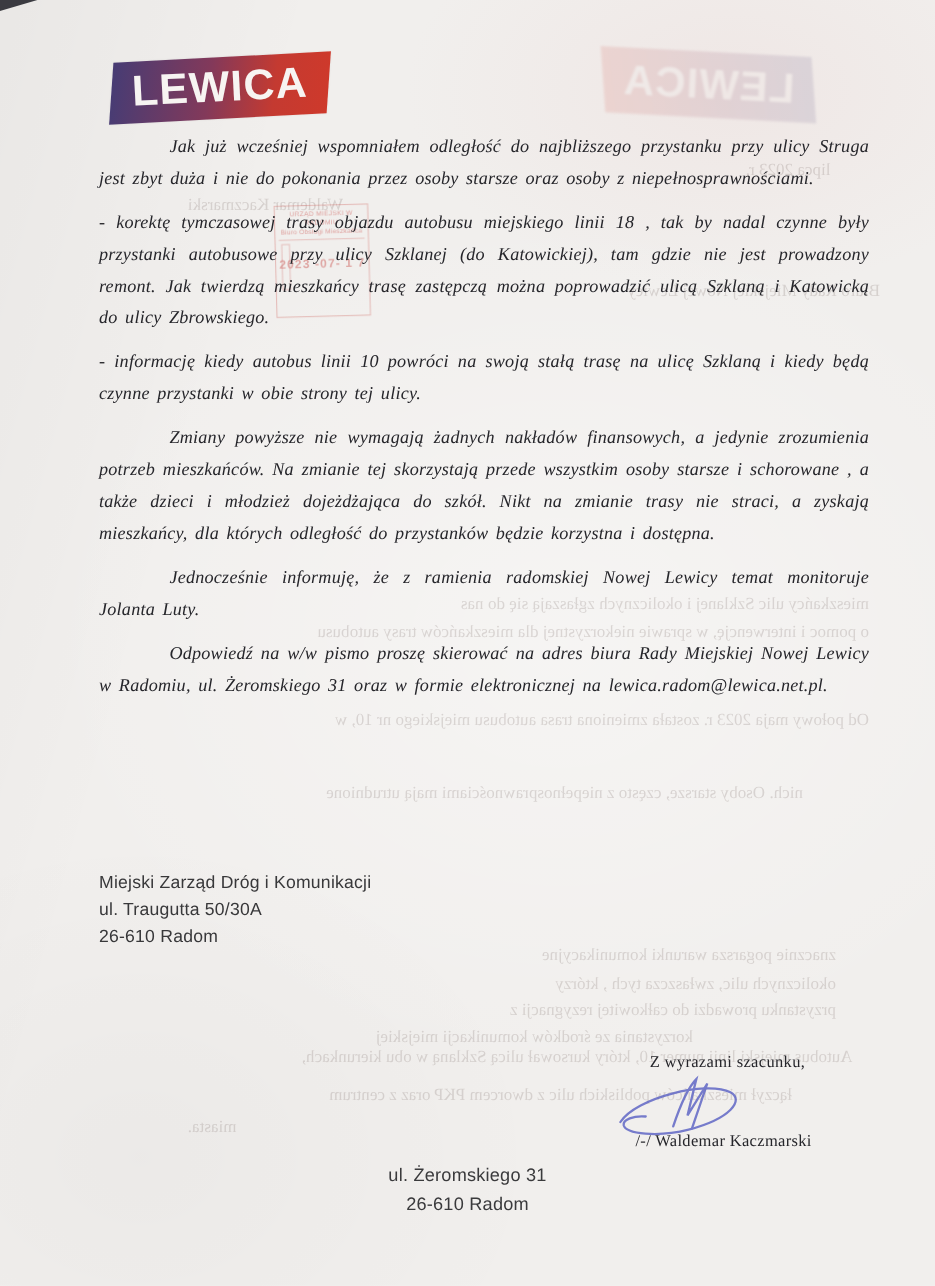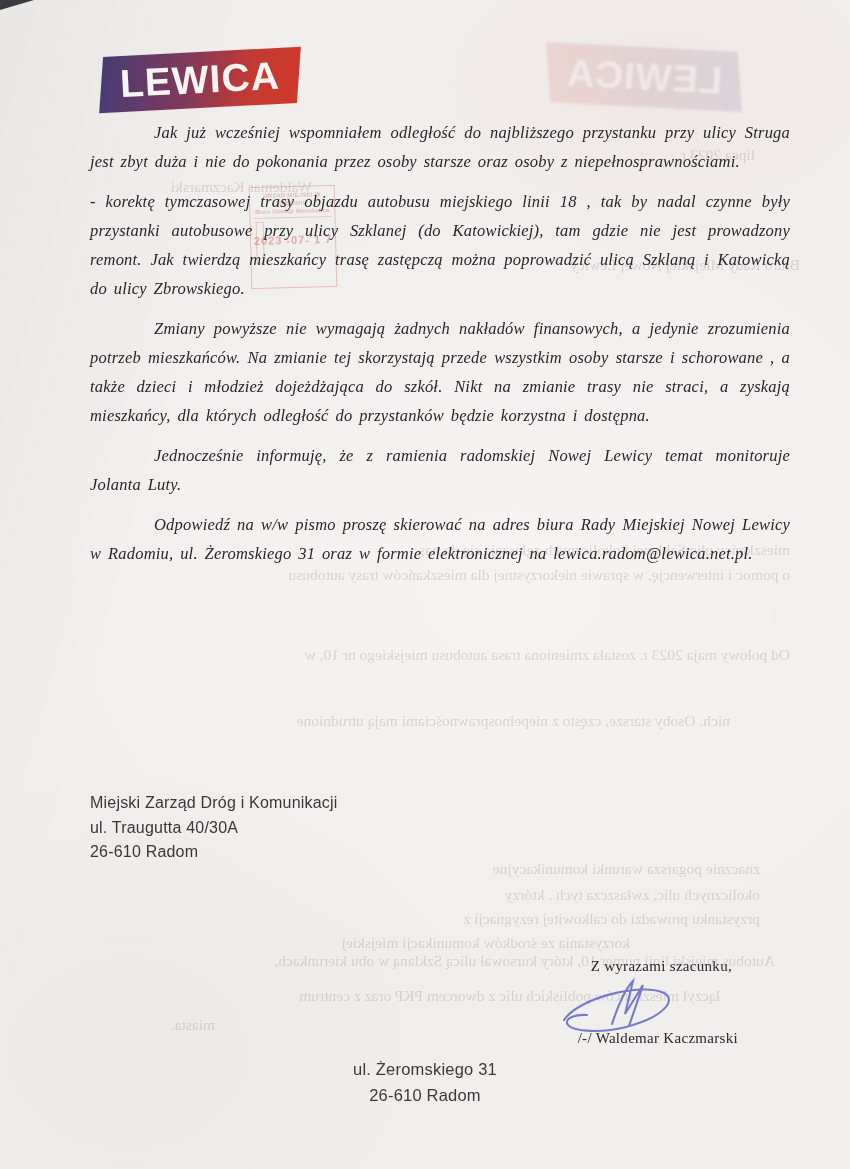--- a/index.html
+++ b/index.html
@@ -130,28 +130,29 @@
   <div class="stamp">
     <div class="s1">URZĄD MIEJSKI W RADOMIU</div>
     <div class="s2">Biuro Obsługi Mieszkańca</div>
     <div class="sdate">2023 -07- 1 7</div>
     <div class="sbar"></div>
   </div>
 
   <div class="body-text">
     <p class="indent">Jak już wcześniej wspomniałem odległość do najbliższego przystanku przy ulicy Struga jest zbyt duża i nie do pokonania przez osoby starsze oraz osoby z niepełnosprawnościami.</p>
     <p>- korektę tymczasowej trasy objazdu autobusu miejskiego linii 18 , tak by nadal czynne były przystanki autobusowe przy ulicy Szklanej (do Katowickiej), tam gdzie nie jest prowadzony remont. Jak twierdzą mieszkańcy trasę zastępczą można poprowadzić ulicą Szklaną i Katowicką do ulicy Zbrowskiego.</p>
+    <p>- informację kiedy autobus linii 10 powróci na swoją stałą trasę na ulicę Szklaną i kiedy będą czynne przystanki w obie strony tej ulicy.</p>
     <p class="indent">Zmiany powyższe nie wymagają żadnych nakładów finansowych, a jedynie zrozumienia potrzeb mieszkańców. Na zmianie tej skorzystają przede wszystkim osoby starsze i schorowane , a także dzieci i młodzież dojeżdżająca do szkół. Nikt na zmianie trasy nie straci, a zyskają mieszkańcy, dla których odległość do przystanków będzie korzystna i dostępna.</p>
     <p class="indent">Jednocześnie informuję, że z ramienia radomskiej Nowej Lewicy temat monitoruje Jolanta Luty.</p>
     <p class="indent">Odpowiedź na w/w pismo proszę skierować na adres biura Rady Miejskiej Nowej Lewicy w Radomiu, ul. Żeromskiego 31 oraz w formie elektronicznej na lewica.radom@lewica.net.pl.</p>
   </div>
 
   <div class="cc-block">
     <div>Miejski Zarząd Dróg i Komunikacji</div>
-    <div>ul. Traugutta 40/30A</div>
+    <div>ul. Traugutta 50/30A</div>
     <div>26-610 Radom</div>
   </div>
 
   <div class="closing">
     <div class="salutation">Z wyrazami szacunku,</div>
     <svg class="sig-svg" width="130" height="62" viewBox="0 0 130 62">
       <g fill="none" stroke="#5b62c4" stroke-width="2.1" stroke-linecap="round" opacity="0.82">
         <path d="M 8 44 C 22 22, 86 6, 108 17 C 121 24, 108 41, 70 51 C 42 58, 13 55, 11 47 C 10 42, 20 38, 31 39"></path>
         <path d="M 56 48 C 62 30, 70 12, 77 5 L 69 38 L 87 9 L 73 50"></path>
       </g>

